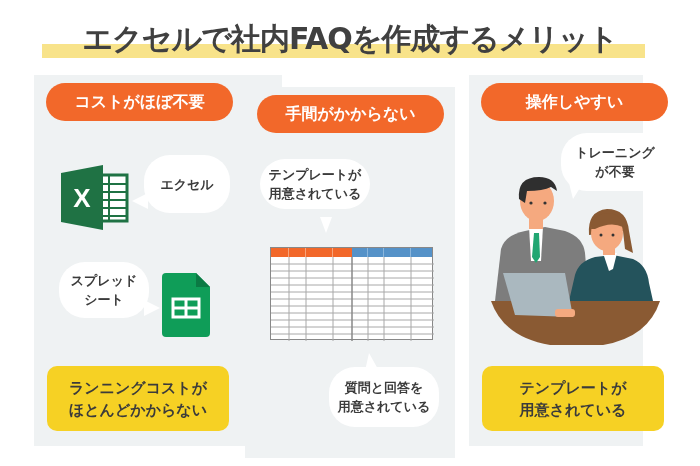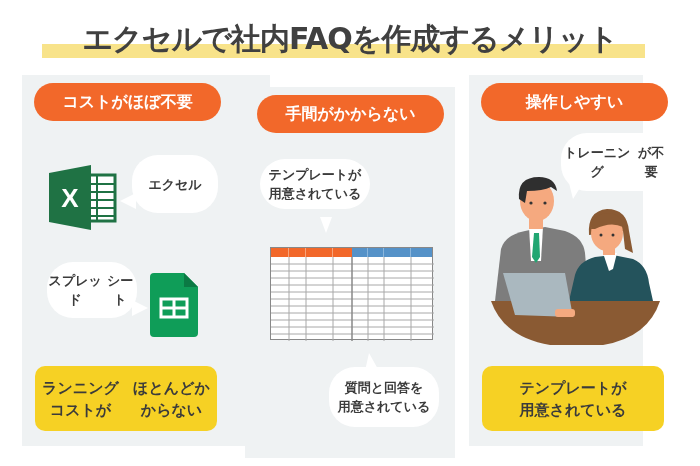--- a/index.html
+++ b/index.html
@@ -4,21 +4,21 @@
 <style>
   * { box-sizing: border-box; margin: 0; padding: 0; }
   html, body { width: 700px; height: 466px; background: #ffffff; overflow: hidden; }
   body { position: relative; font-family: "DejaVu Sans", "Liberation Sans", sans-serif; color: #3d3d3d; }
 
   .title-wrap { position: absolute; left: 0; top: 10px; width: 700px; height: 55px; }
   .title-highlight { position: absolute; left: 42px; top: 34px; width: 439px; height: 14px; background: #f8e38a; }
   .title { position: absolute; left: 0; top: 9px; width: 700px; text-align: center; font-size: 30px; font-weight: bold; color: #404040; letter-spacing: -1px; }
 
   .panel { position: absolute; top: 75px; height: 371px; background: #eff2f3; }
-  .p1 { left: 22px; width: 248px; padding-left: 16px; }
+  .p1 { left: 34px; width: 248px; padding-left: 16px; }
   .p2 { left: 245px; width: 210px; margin-top: 12px; }
   .p3 { left: 469px; width: 174px; }
 
   .pill { position: absolute; left: 12px; top: 8px; height: 38px; border-radius: 19px; background: #f2682a; color: #fff; font-weight: bold; font-size: 16px; display: flex; align-items: center; justify-content: center; }
   .p1 .pill { width: 187px; }
   .p2 .pill, .p3 .pill { width: 187px; left: 12px; }
 
   .bubble { position: absolute; background: #ffffff; border-radius: 26px; font-weight: bold; font-size: 13px; color: #3b3b3b; text-align: center; line-height: 19px; display: flex; align-items: center; justify-content: center; }
   .tail { position: absolute; width: 0; height: 0; }
 
@@ -59,35 +59,35 @@
     </g>
     <polygon points="0,8 42,0 42,65 0,57" fill="#1f7244"></polygon>
     <text x="21" y="42" font-family="Liberation Sans, sans-serif" font-weight="bold" font-size="26" fill="#fff" text-anchor="middle">X</text>
   </svg>
 
   <div class="bubble" style="left:110px;top:80px;width:86px;height:58px;">
     <span>エクセル</span>
   </div>
   <div class="tail" style="left:98px;top:118px;border-top:8px solid transparent;border-bottom:8px solid transparent;border-right:16px solid #fff;"></div>
 
-  <div class="bubble" style="left:25px;top:187px;width:90px;height:56px;flex-direction:row;">
+  <div class="bubble" style="left:25px;top:187px;width:90px;height:56px;flex-direction:column;">
     <span>スプレッド</span>
     <span>シート</span>
   </div>
   <div class="tail" style="left:110px;top:225px;border-top:8px solid transparent;border-bottom:8px solid transparent;border-left:16px solid #fff;"></div>
 
   <svg class="sheets" viewBox="0 0 48 64">
     <path d="M4 0 H34 L48 14 V60 Q48 64 44 64 H4 Q0 64 0 60 V4 Q0 0 4 0 Z" fill="#0f9d58"></path>
     <path d="M34 0 L48 14 H34 Z" fill="#0b7a44"></path>
     <rect x="11" y="26" width="26" height="18" fill="none" stroke="#fff" stroke-width="3"></rect>
     <line x1="11" y1="35" x2="37" y2="35" stroke="#fff" stroke-width="3"></line>
     <line x1="24" y1="26" x2="24" y2="44" stroke="#fff" stroke-width="3"></line>
   </svg>
 
-  <div class="footer-box" style="flex-direction:row;">
+  <div class="footer-box" style="flex-direction:column;">
     <span>ランニングコストが</span>
     <span>ほとんどかからない</span>
   </div>
 </div>
 
 <div class="panel p2">
   <div class="pill">手間がかからない</div>
 
   <div class="bubble" style="left:15px;top:72px;width:110px;height:50px;flex-direction:column;">
     <span>テンプレートが</span>
@@ -133,21 +133,21 @@
   <div class="tail" style="left:120px;top:266px;border-left:4px solid transparent;border-right:10px solid transparent;border-bottom:18px solid #fff;"></div>
   <div class="bubble" style="left:84px;top:280px;width:110px;height:60px;flex-direction:column;">
     <span>質問と回答を</span>
     <span>用意されている</span>
   </div>
 </div>
 
 <div class="panel p3">
   <div class="pill">操作しやすい</div>
 
-  <div class="bubble" style="left:92px;top:58px;width:108px;height:58px;flex-direction:row;">
+  <div class="bubble" style="left:92px;top:58px;width:108px;height:58px;flex-direction:column;">
     <span>トレーニング</span>
     <span>が不要</span>
   </div>
   <div class="tail" style="left:100px;top:108px;border-left:4px solid transparent;border-right:10px solid transparent;border-top:16px solid #fff;"></div>
 
   <svg class="illus" viewBox="0 0 175 180" style="left:16px;top:90px;">
 
     <path d="M6 136 H175 Q160 182 92 182 Q22 182 6 136 Z" fill="#8a5a33"></path>
 
     <path d="M10 136 L16 84 Q20 70 40 66 L60 62 L80 66 Q98 72 100 88 L104 136 Z" fill="#7d7d7d"></path>

